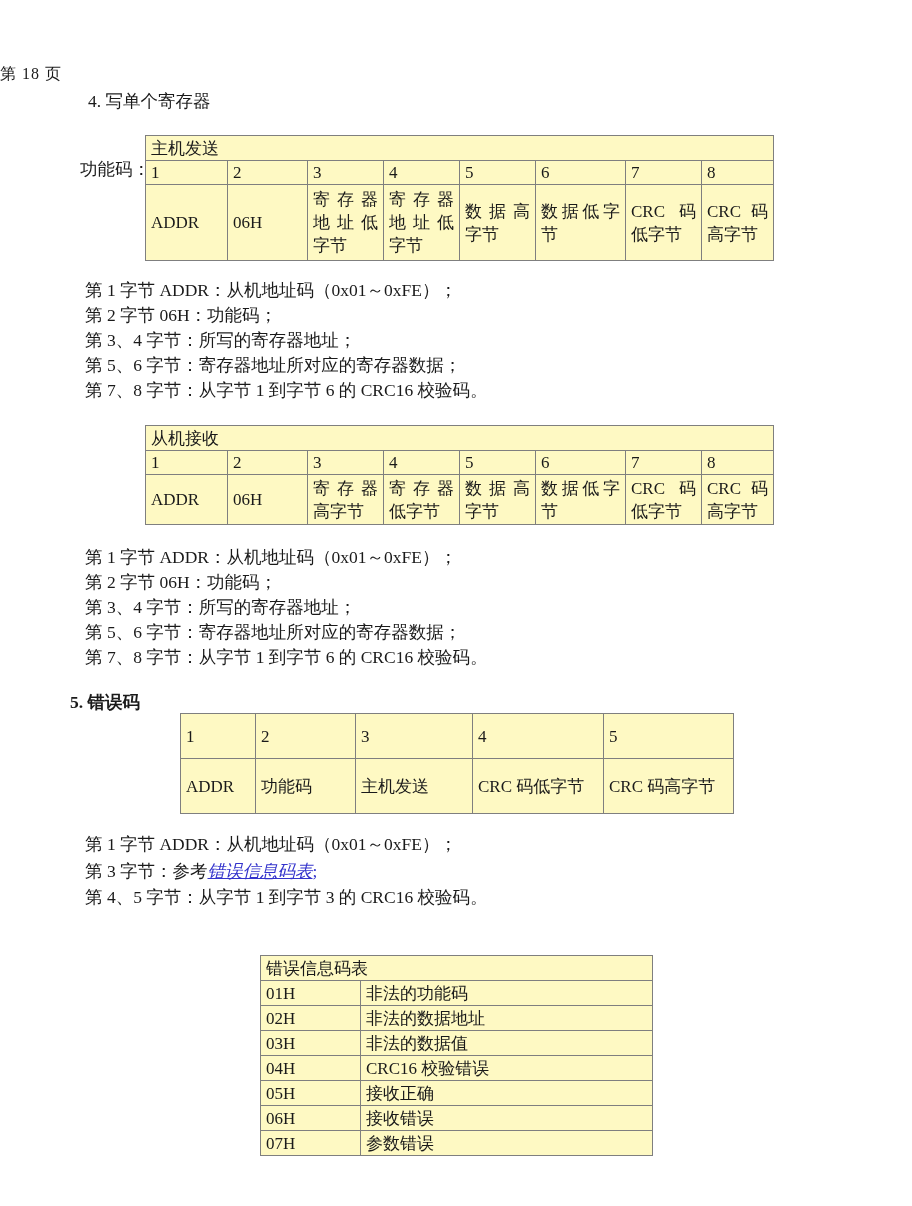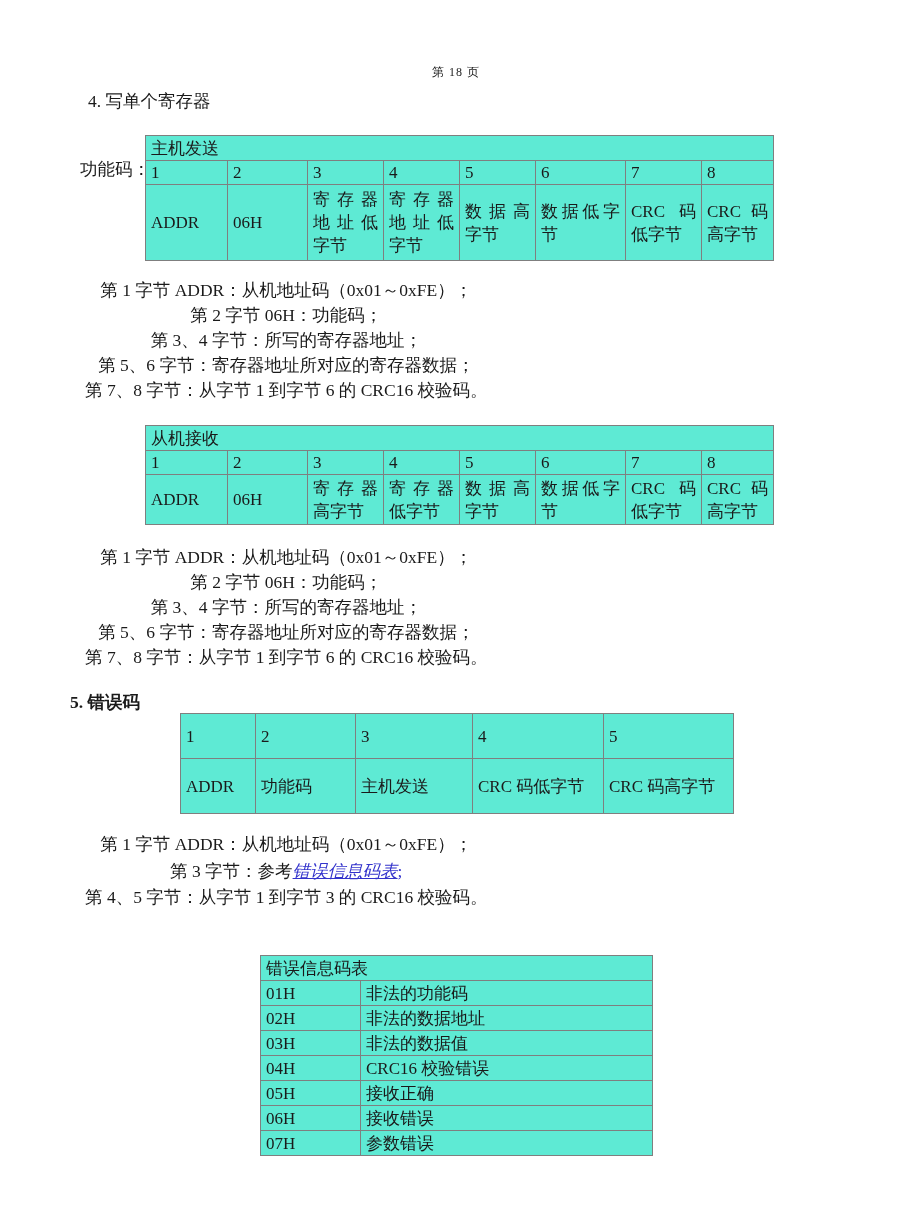--- a/index.html
+++ b/index.html
@@ -7,35 +7,34 @@
     width: 912px; height: 1206px;
     background: #ffffff;
     font-family: "Liberation Serif", "DejaVu Serif", serif;
     color: #1a1a1a;
     position: relative;
     overflow: hidden;
   }
   .abs { position: absolute; }
   .page-num {
     left: 0; right: 0; top: 64px;
-    text-align: center;
-    font-size: 12px;
+    font-size: 16px;
     letter-spacing: 1px;
   }
   .heading { font-size: 17.5px; white-space: nowrap; }
   .bodyline { font-size: 17.5px; white-space: nowrap; margin-top: 44px; }
   .notes { font-size: 17.5px; }
-  .notes div { white-space: nowrap; text-align: center; }
+  .notes div { white-space: nowrap; }
   .notes-a { line-height: 25px; }
   .notes-b { line-height: 26.5px; }
 
   table.doc-table {
     border-collapse: collapse;
     table-layout: fixed;
-    background: #5eead4;
+    background: #fef9c3;
     padding-left: 40px;
   }
   table.doc-table td {
     border: 1px solid #7f7f7f;
     font-size: 17px;
     line-height: 23px;
     padding: 0 5px;
     overflow: hidden;
     vertical-align: middle;
     box-sizing: border-box;

